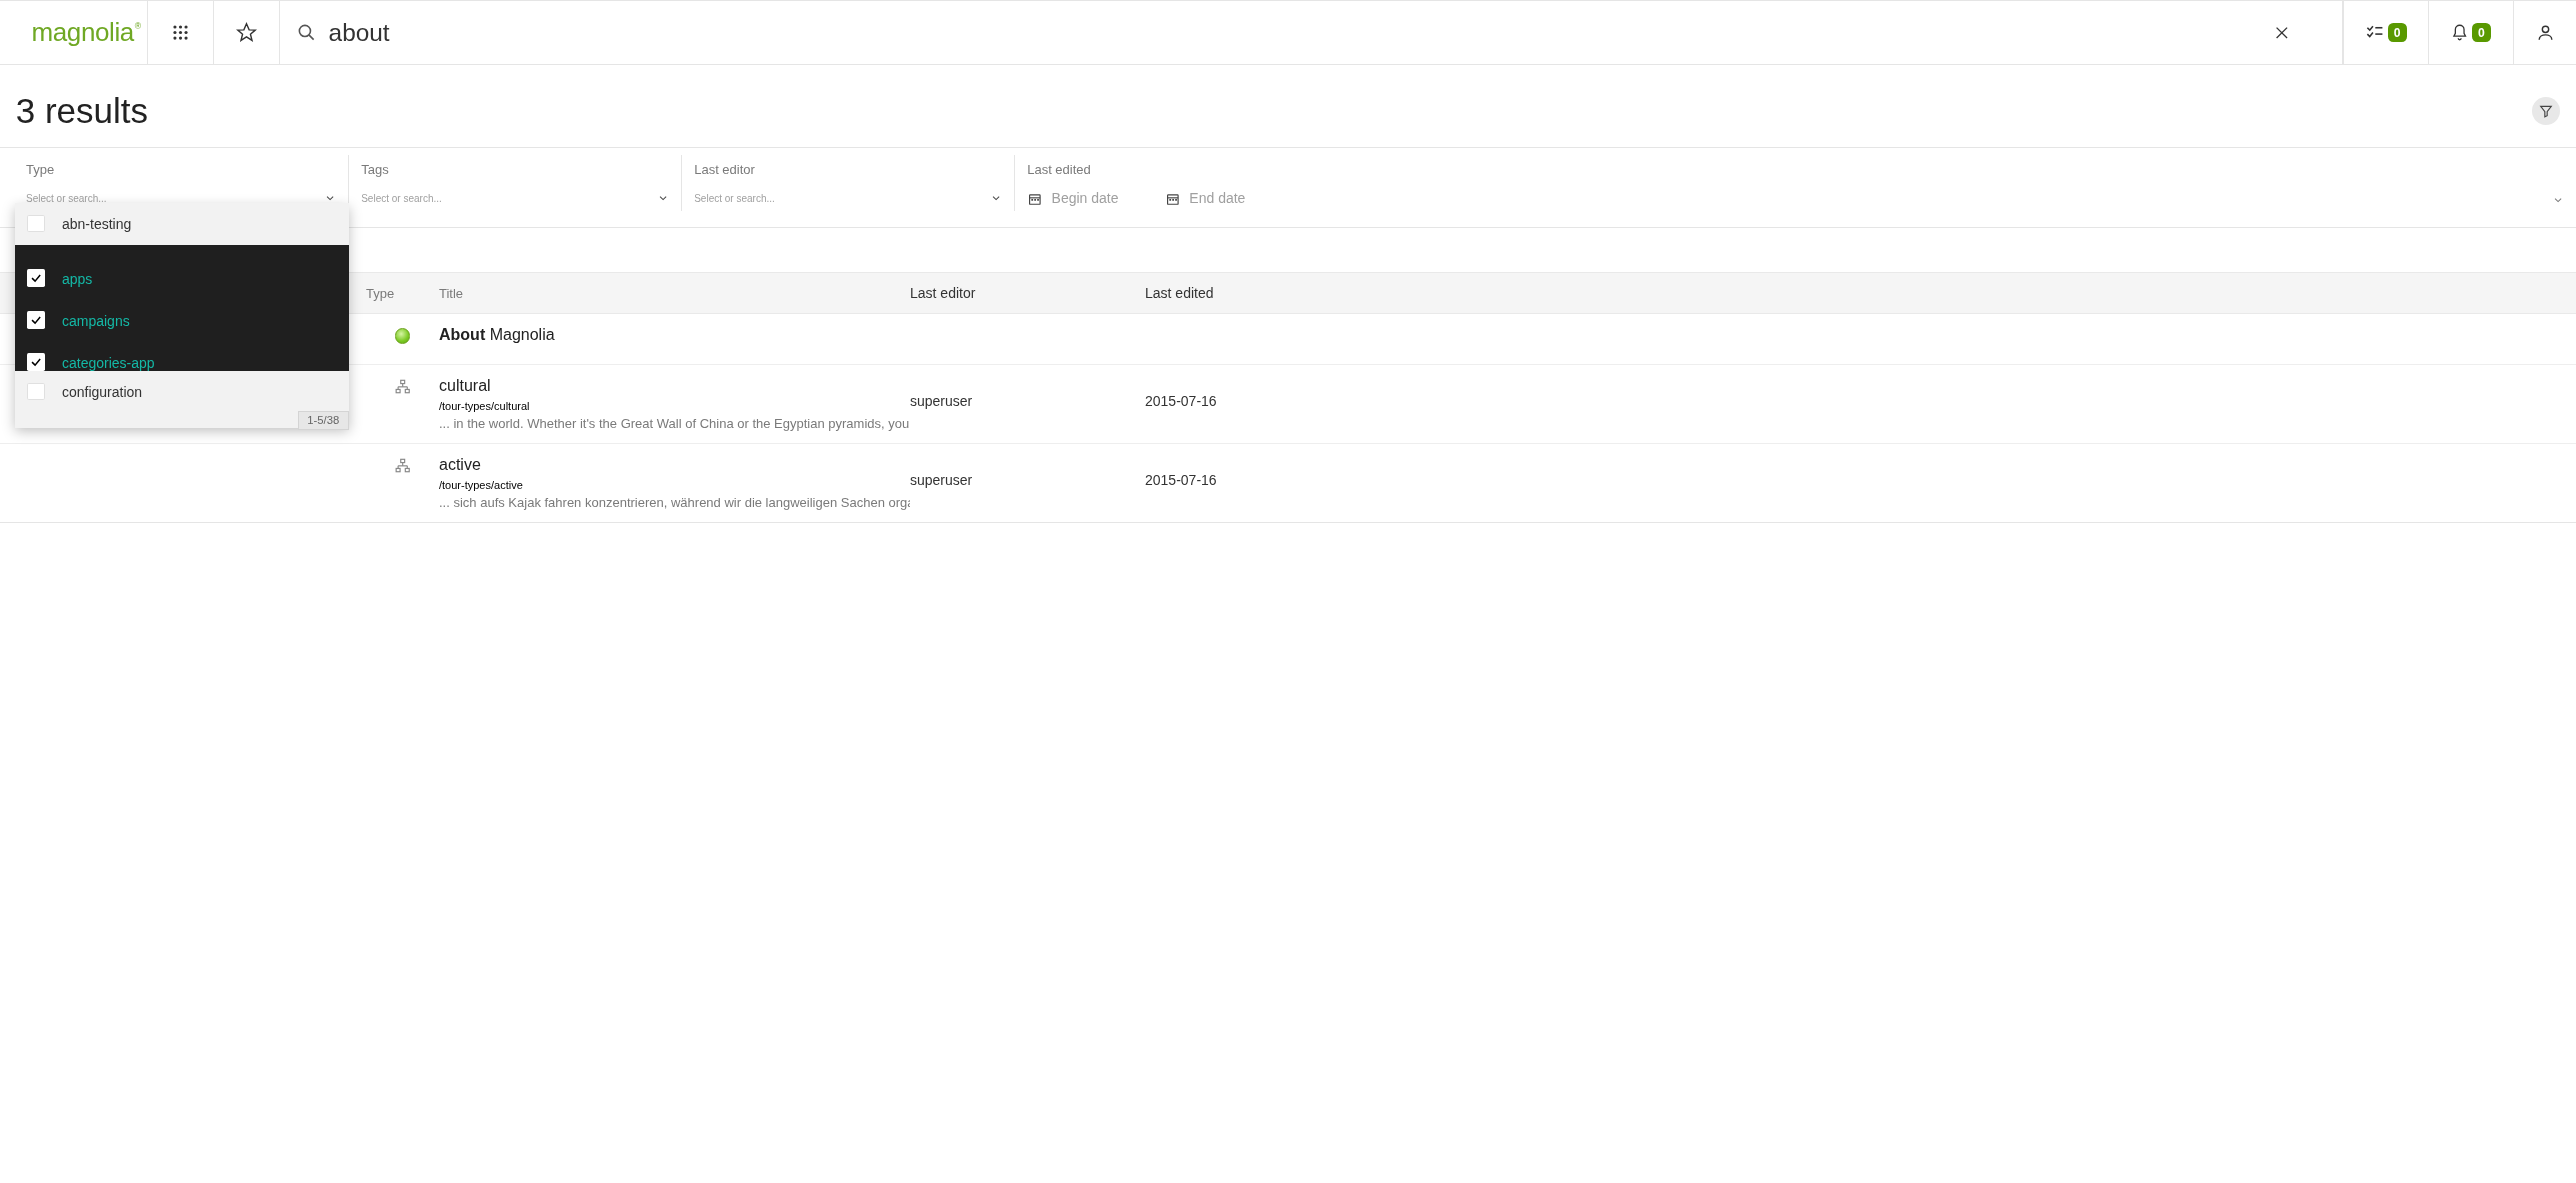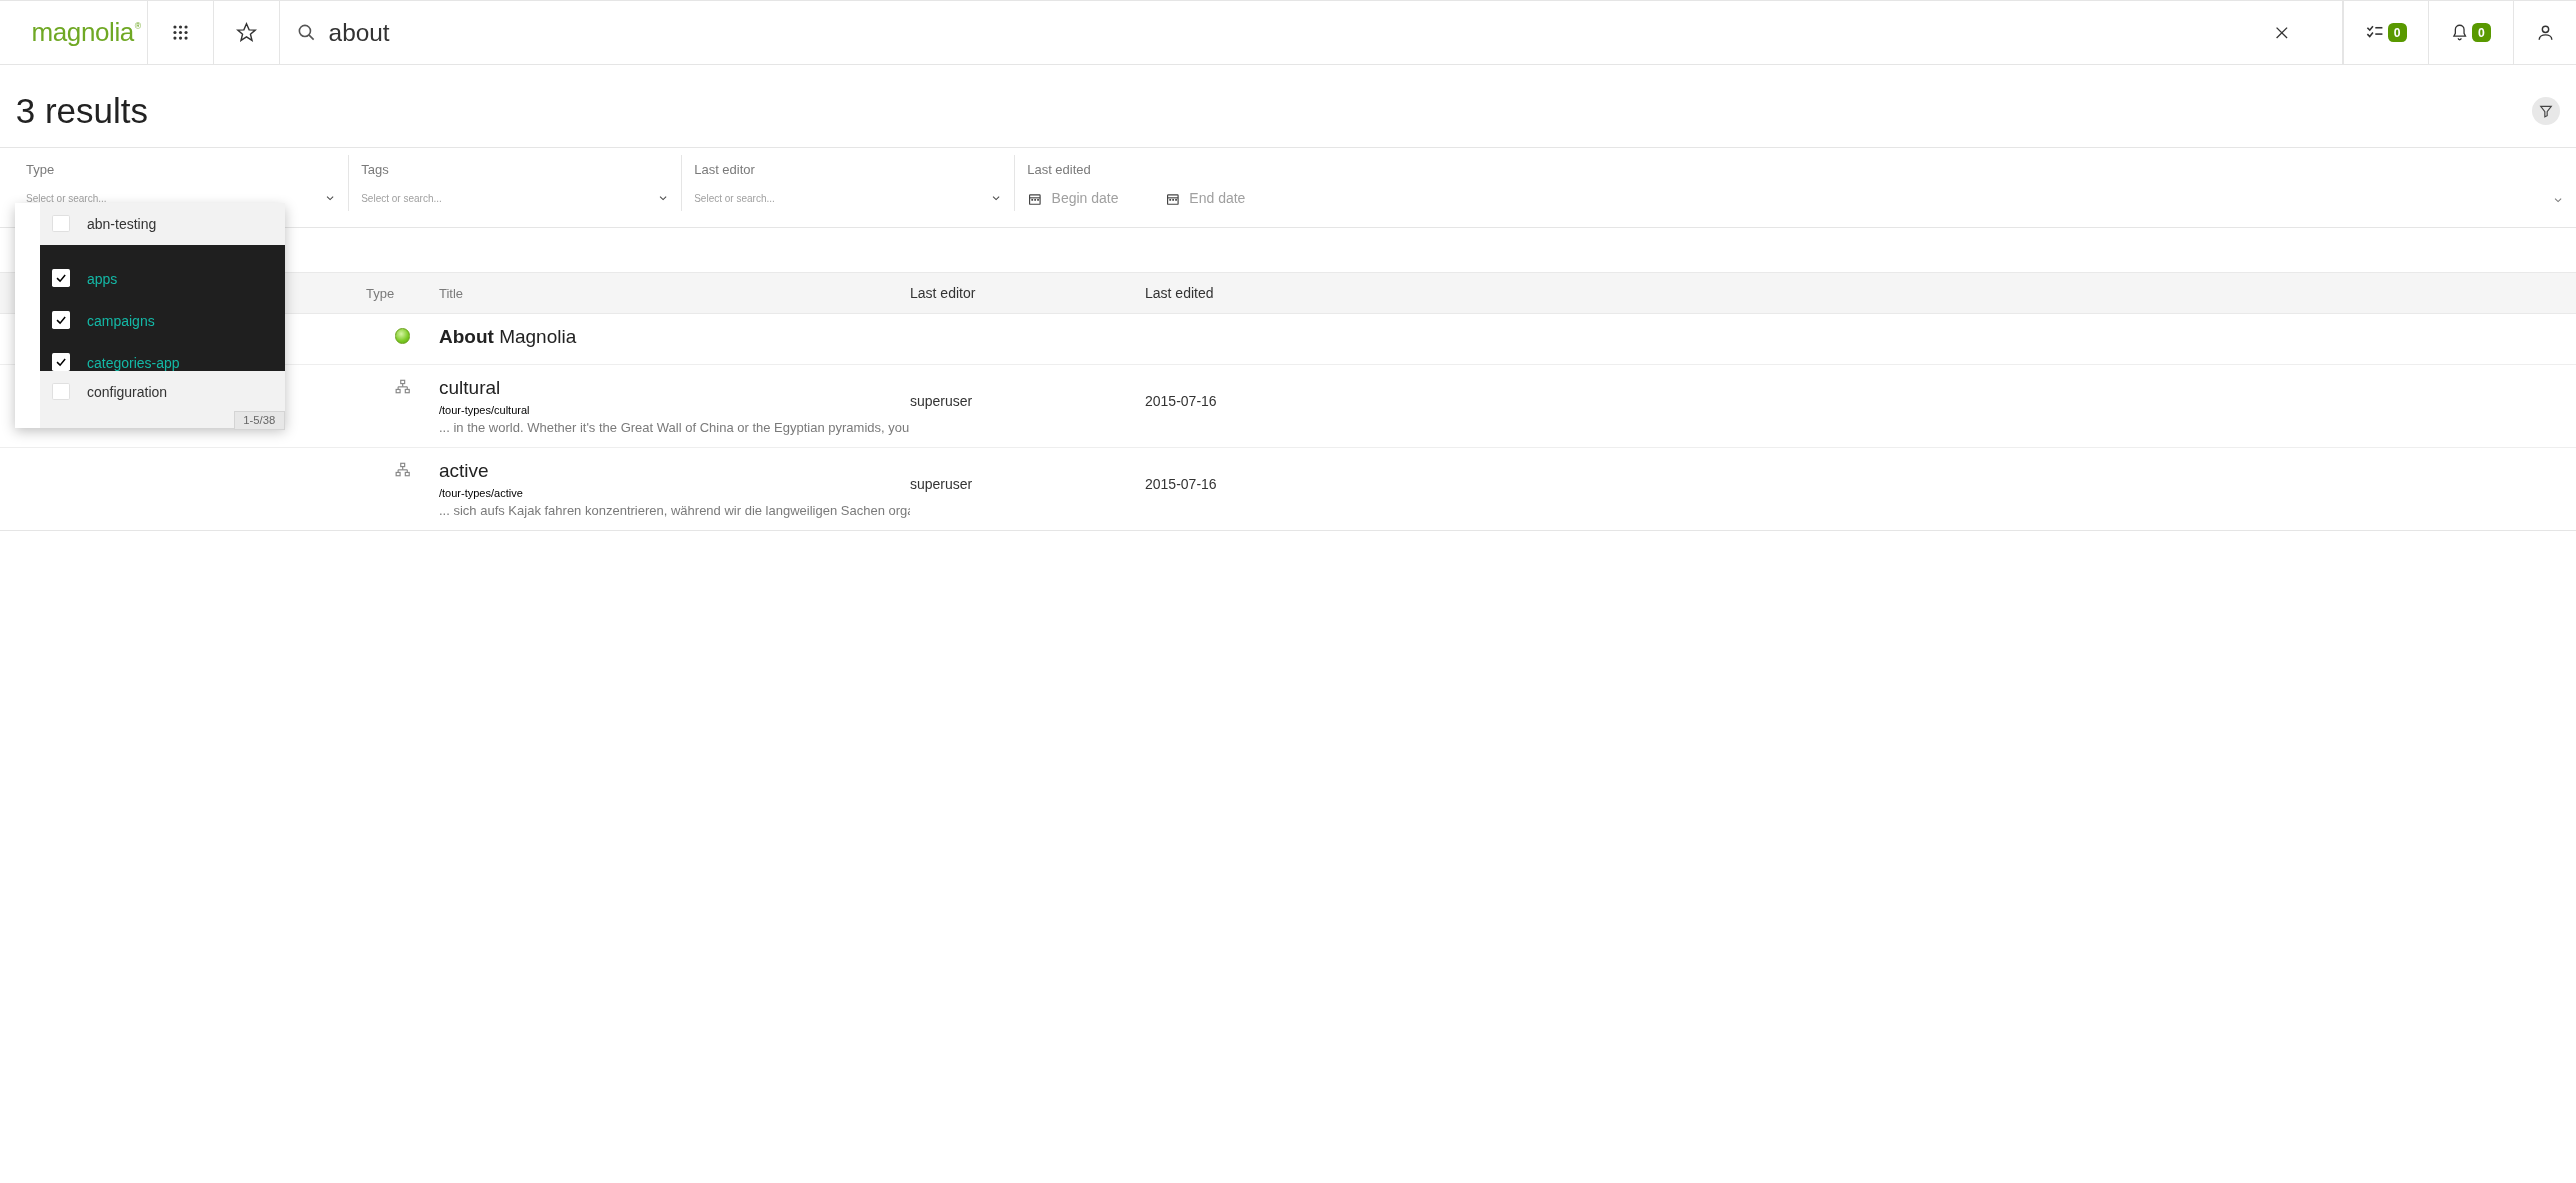--- a/index.html
+++ b/index.html
@@ -33,42 +33,42 @@
   .filter-col.lastedited { flex: 1; }
   .filter-label { font-size: 13px; color: #7a7a7a; margin-bottom: 8.7px; }
   .filter-input-row { display: flex; align-items: center; gap: 7px; height: 26px; }
   .filter-input-row .pi { flex: 1; color: #a0a0a0; font-size: 10px; }
   .date-pair { display: flex; gap: 17.4px; align-items: center; }
   .date-field { display: flex; align-items: flex-end; gap: 8.7px; }
   .date-field .placeholder { color: #a0a0a0; font-size: 14px; min-width: 96px; }
   .chev { color: #444; }
   .chev-light { color: #777; }
 
-  .dropdown { position: absolute; left: 15px; top: 55px; width: 270px; background: #fff; box-shadow: 0 3.5px 12.2px rgba(0,0,0,0.25); z-index: 10; padding-left: 25px; }
+  .dropdown { position: absolute; left: 15px; top: 55px; width: 334px; background: #fff; box-shadow: 0 3.5px 12.2px rgba(0,0,0,0.25); z-index: 10; }
   .dd-item { display: flex; align-items: center; gap: 17.4px; height: 42px; padding: 0 12.2px; font-size: 14px; }
   .dd-item.unchecked { background: #f2f2f2; color: #333; }
   .dd-item.checked { background: #1f1f1f; color: #14b8a6; align-items: flex-end; }
   .dd-check { width: 17.4px; height: 17.4px; display: inline-flex; align-items: center; justify-content: center; border-radius: 1.7px; }
   .dd-item.unchecked .dd-check { background: #fff; border: 0.9px solid #e0e0e0; }
   .dd-item.checked .dd-check { background: #fff; color: #000; }
   .dd-footer { height: 15.7px; display: flex; justify-content: flex-end; align-items: center; padding-right: 5.2px; background: #f2f2f2; color: #bbb; }
   .dd-count { position: absolute; right: 0; top: 208px; background: #e7e7e7; color: #666; border: 0.9px solid #d4d4d4; font-size: 11.3px; padding: 2.6px 8.7px; }
 
   .table { }
   .thead { display: flex; background: #f5f5f5; border-top: 0.9px solid #e9e9e9; border-bottom: 0.9px solid #e9e9e9; height: 42px; align-items: center; color: #7a7a7a; font-size: 13px; }
   .col-name { width: 244px; padding-left: 26px; }
   .col-path { width: 122px; }
   .col-type { width: 73px; }
   .col-title { width: 471px; }
   .col-editor { width: 235px; }
   .col-edited { flex: 1; }
 
   .trow { display: flex; align-items: flex-start; border-bottom: 0.9px solid #eee; padding: 12.2px 0; min-height: 51px; }
   .trow .col-type { display: flex; justify-content: center; align-items: center; padding-top: 1.7px; }
-  .title-block .main-title { font-size: 19px; color: #222; }
+  .title-block .main-title { font-size: 16px; color: #222; }
   .title-block .main-title .bold { font-weight: 600; }
   .title-block .path { font-size: 11px; color: #000000; margin-top: 5px; }
   .title-block .snippet { font-size: 13px; color: #7a7a7a; margin-top: 3.5px; white-space: nowrap; overflow: hidden; }
   .col-editor, .col-edited { font-size: 14px; color: #333; padding-top: 15.7px; }
   .trow.first .col-editor, .trow.first .col-edited { padding-top: 0; }
 
   svg { display: block; }
   .icon-green-disc { width: 15.7px; height: 15.7px; border-radius: 50%; background: radial-gradient(circle at 40% 35%, #d6f5a3, #7bc923 60%, #5aa515); border: 0.9px solid #6aa01a; }
   .icon-tree { color: #888; }
 </style>

